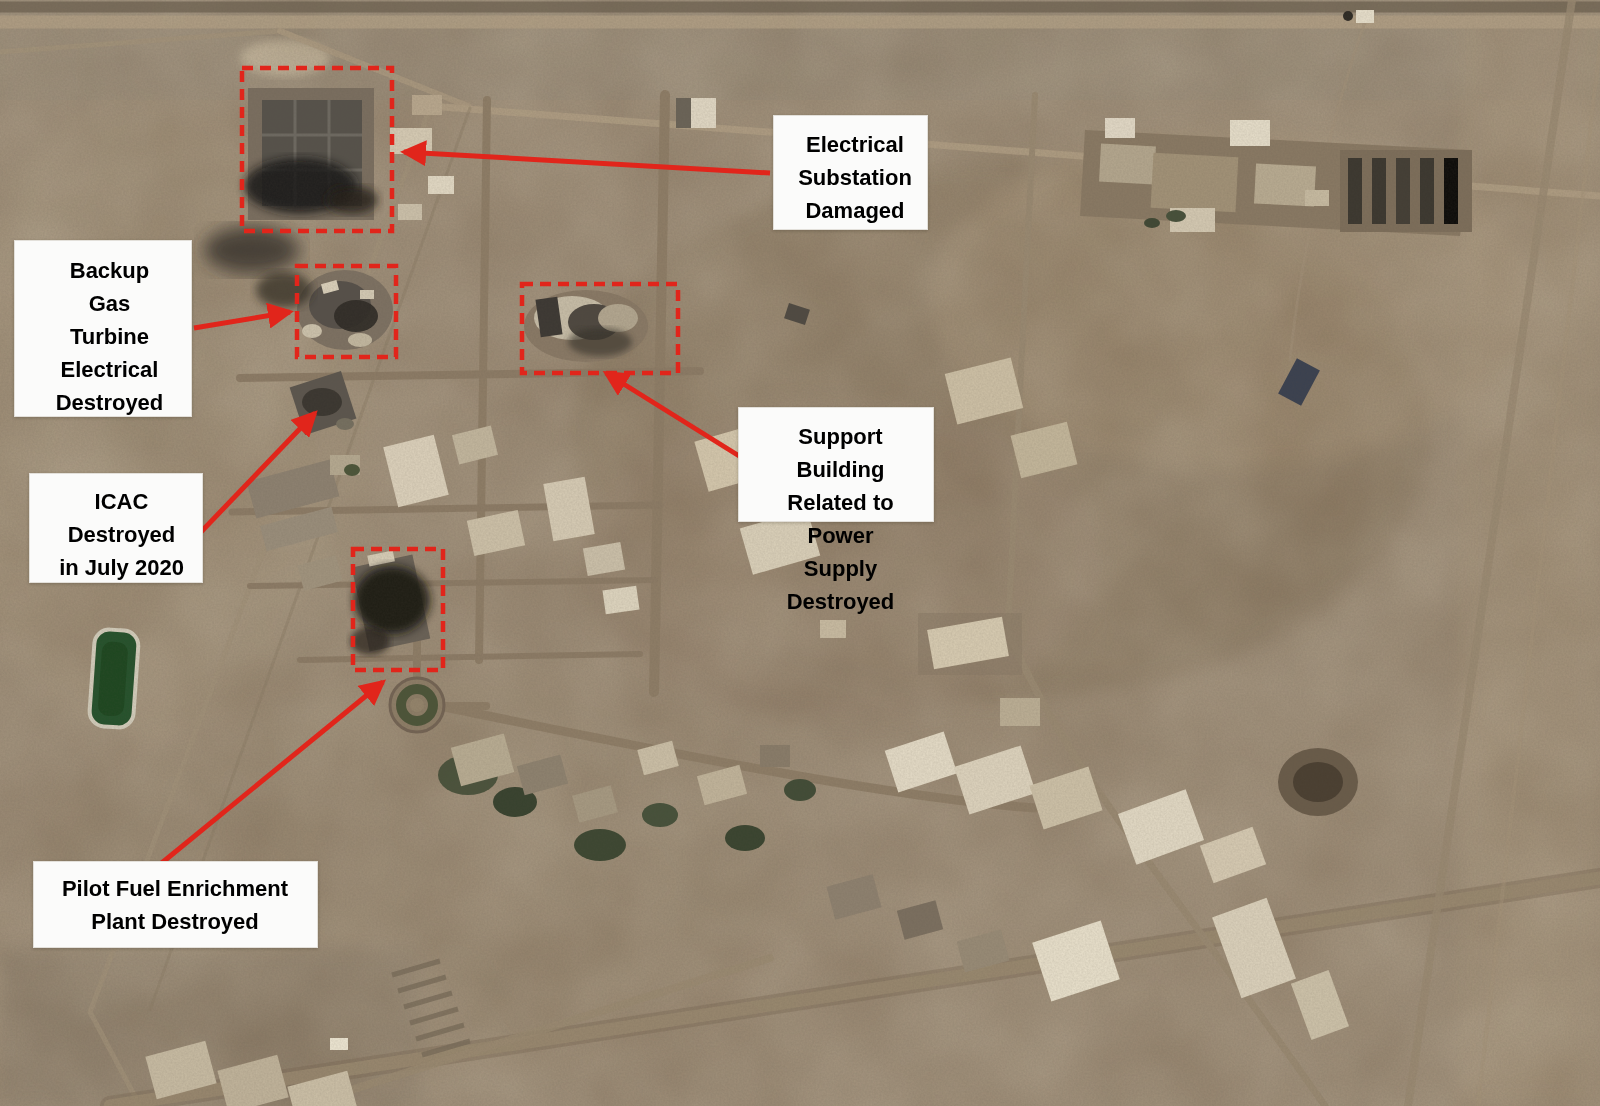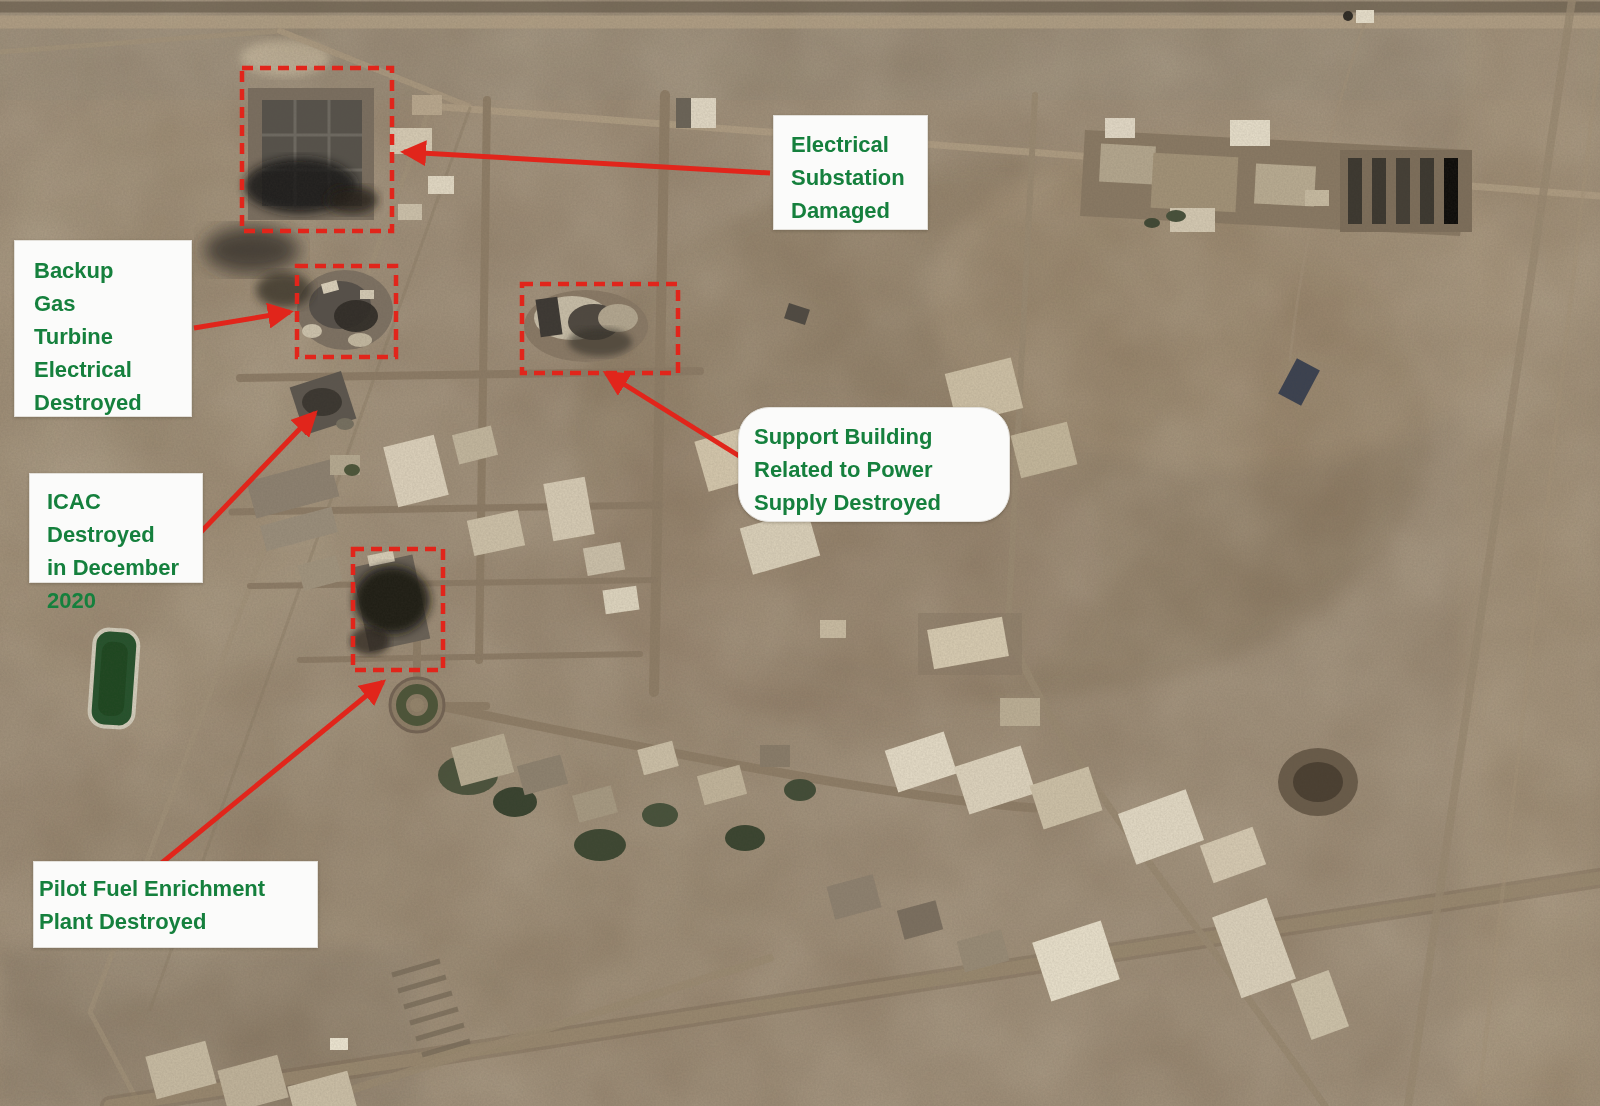--- a/index.html
+++ b/index.html
@@ -6,33 +6,34 @@
   #stage{
     position:relative;width:1600px;height:1106px;overflow:hidden;
     background:#92806a;
     font-family:"Liberation Sans", sans-serif;
   }
   #scene{position:absolute;left:0;top:0;width:1600px;height:1106px;display:block;}
   #overlay{position:absolute;left:0;top:0;width:1600px;height:1106px;display:block;pointer-events:none;}
   .anno-label{
     position:absolute;
     background:#fbfbfa;
-    color:#15803d;
+    color:#000000;
     border:1px solid #e3e0da;
     box-shadow:0 1px 3px rgba(40,30,20,0.25);
     font-size:22px;
     font-weight:700;
     line-height:33px;
     white-space:pre-line;
     box-sizing:border-box;
+    text-align:center;
   }
   .l1{left:773px;top:115px;width:155px;height:115px;padding:12px 8px 0 17px;}
   .l2{left:14px; top:240px;width:178px;height:177px;padding:13px 6px 0 19px;}
   .l3{left:29px; top:473px;width:174px;height:110px;padding:11px 6px 0 17px;}
-  .l4{left:738px;top:407px;width:272px;height:115px;padding:12px 6px 0 15px;border-radius:31px;}
+  .l4{left:738px;top:407px;width:196px;height:115px;padding:12px 6px 0 15px;}
   .l5{left:33px; top:861px;width:285px;height:87px;padding:10px 6px 0 5px;}
 </style>
 </head>
 <body>
 
 <div id="stage">
 
   <svg id="scene" viewBox="0 0 1600 1106">
     <defs>
       <filter id="b3">
@@ -270,20 +271,20 @@
   <div class="anno-label l1">Electrical
 Substation
 Damaged</div>
   <div class="anno-label l2">Backup
 Gas
 Turbine
 Electrical
 Destroyed</div>
   <div class="anno-label l3">ICAC
 Destroyed
-in December 2020</div>
+in July 2020</div>
   <div class="anno-label l4">Support Building
 Related to Power
 Supply Destroyed</div>
   <div class="anno-label l5">Pilot Fuel Enrichment
 Plant Destroyed</div>
 
 </div>
 
 </body></html>

